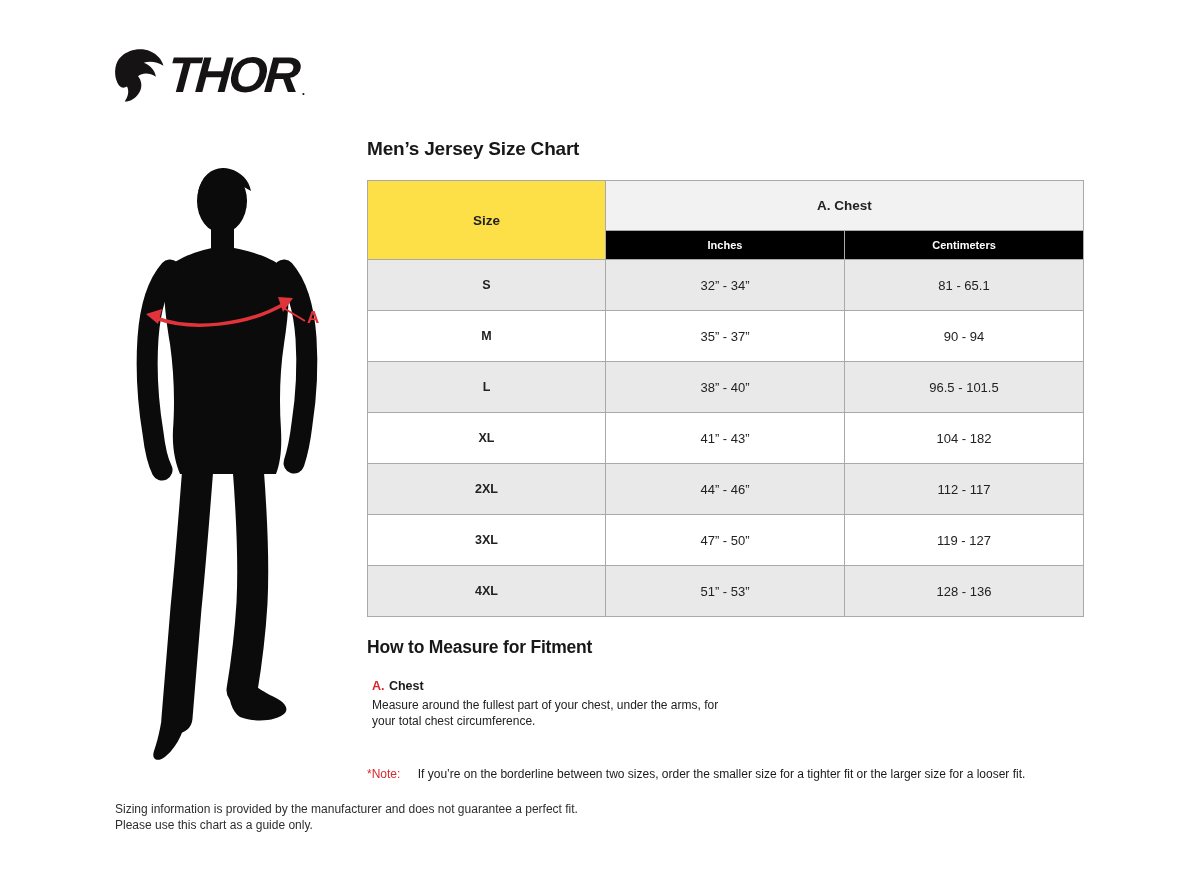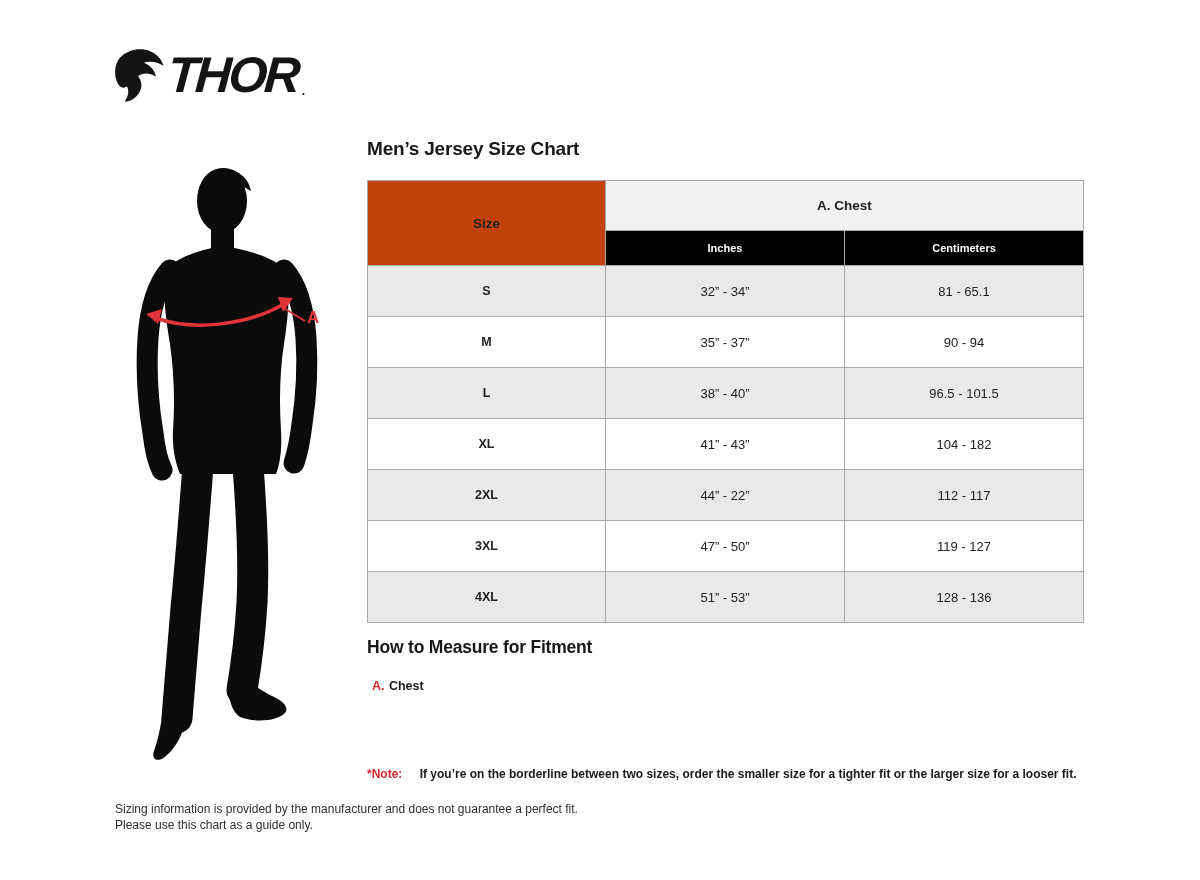--- a/index.html
+++ b/index.html
@@ -32,40 +32,40 @@
   .main { position:absolute; left:367px; top:138px; width:717px; }
   .chart-title { font-size:19px; font-weight:bold; letter-spacing:-0.2px; color:#181818; }
 
   table.size-table {
     margin-top:20px; width:717px; border-collapse:collapse; table-layout:fixed;
     font-size:13px; color:#222;
   }
   table.size-table th, table.size-table td {
     border:1px solid #a9a9a9; text-align:center; vertical-align:middle;
   }
-  th.size-th { width:238px; background:#c2410c; font-size:13.5px; font-weight:bold; }
+  th.size-th { width:238px; background:#fde047; font-size:13.5px; font-weight:bold; }
   th.chest-th { background:#f2f2f2; font-size:13.5px; font-weight:bold; height:50px; }
   tr.unit-row th {
-    background:#000000; color:#ffffff; font-size:11px; font-weight:bold; height:35px;
+    background:#000000; color:#ffffff; font-size:11px; font-weight:bold; height:29px;
   }
   th.col-inches { width:241px; }
   th.col-cm { width:238px;margin-top:46px; }
   tbody tr { height:51px; background:#ffffff; }
   tbody tr:nth-child(odd) { background:#e9e9e9; }
   tbody td:first-child { font-weight:bold; font-size:12.5px; }
 
   
   .howto { position:absolute; left:367px; top:637px; width:717px; }
   .howto-title { font-size:17.5px; font-weight:bold; letter-spacing:-0.2px; color:#181818; }
   .measure-item { margin-top:18px; margin-left:5px; }
   .measure-key { color:#d9272e; font-weight:bold; font-size:12.5px; }
   .measure-name { color:#1a1a1a; font-weight:bold; font-size:12.5px; }
   .measure-desc { margin-top:3px; width:370px; font-size:12px; line-height:16px; color:#222; }
 
-  .note-line { position:absolute; left:367px; top:767px; font-size:12px; font-weight:bold; }
+  .note-line { position:absolute; left:367px; top:767px; font-size:12px; font-weight:normal; }
   .note-label { color:#d9272e; margin-right:14px; }
   .note-text { color:#1a1a1a; }
 
   
   .footer { position:absolute; left:115px; top:801px; font-size:12px; line-height:16px; color:#2e2e2e; }
 </style>
 </head>
 <body>
 
 <div class="page">
@@ -141,21 +141,21 @@
           <td>38” - 40”</td>
           <td>96.5 - 101.5</td>
         </tr>
         <tr>
           <td>XL</td>
           <td>41” - 43”</td>
           <td>104 - 182</td>
         </tr>
         <tr>
           <td>2XL</td>
-          <td>44” - 22”</td>
+          <td>44” - 46”</td>
           <td>112 - 117</td>
         </tr>
         <tr>
           <td>3XL</td>
           <td>47” - 50”</td>
           <td>119 - 127</td>
         </tr>
         <tr>
           <td>4XL</td>
           <td>51” - 53”</td>
@@ -163,20 +163,21 @@
         </tr>
       </tbody>
     </table>
   </div>
 
   <div class="howto">
     <div class="howto-title">How to Measure for Fitment</div>
     <div class="measure-item">
       <span class="measure-key">A.</span>
       <span class="measure-name">Chest</span>
+      <div class="measure-desc">Measure around the fullest part of your chest, under the arms, for your total chest circumference.</div>
     </div>
   </div>
 
   <div class="note-line">
     <span class="note-label">*Note:</span>
     <span class="note-text">If you’re on the borderline between two sizes, order the smaller size for a tighter fit or the larger size for a looser fit.</span>
   </div>
 
   <div class="footer">
     <div>Sizing information is provided by the manufacturer and does not guarantee a perfect fit.</div>

